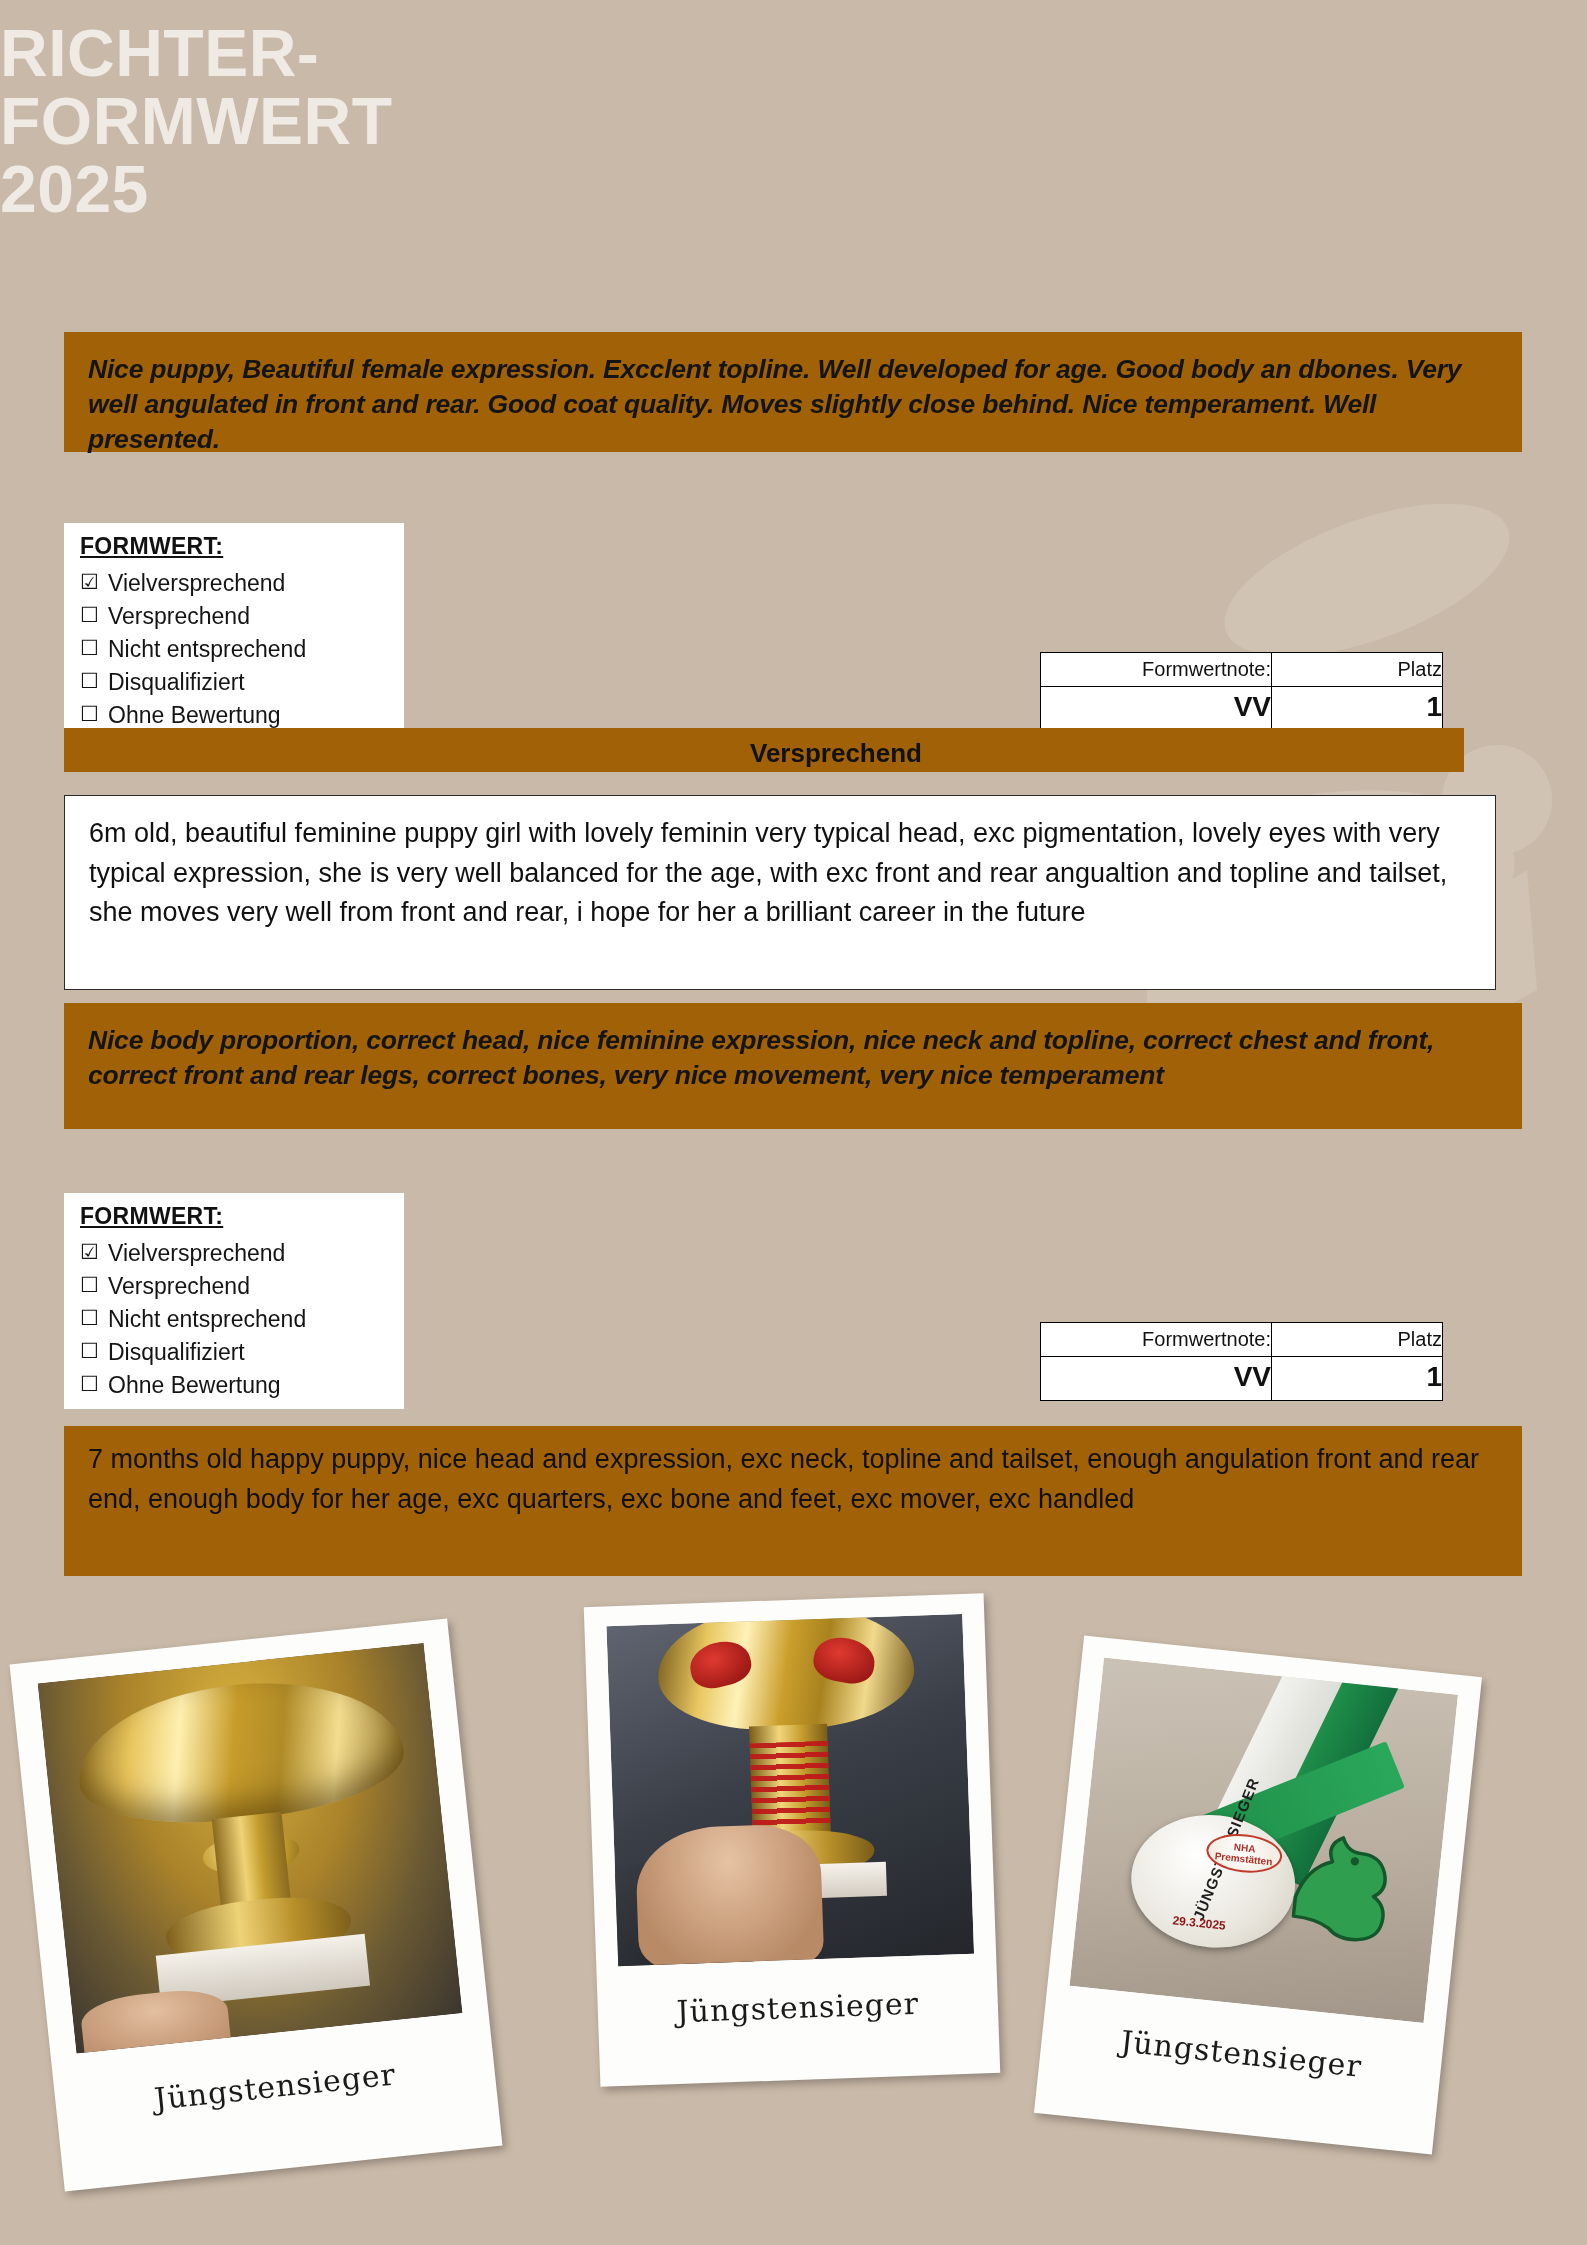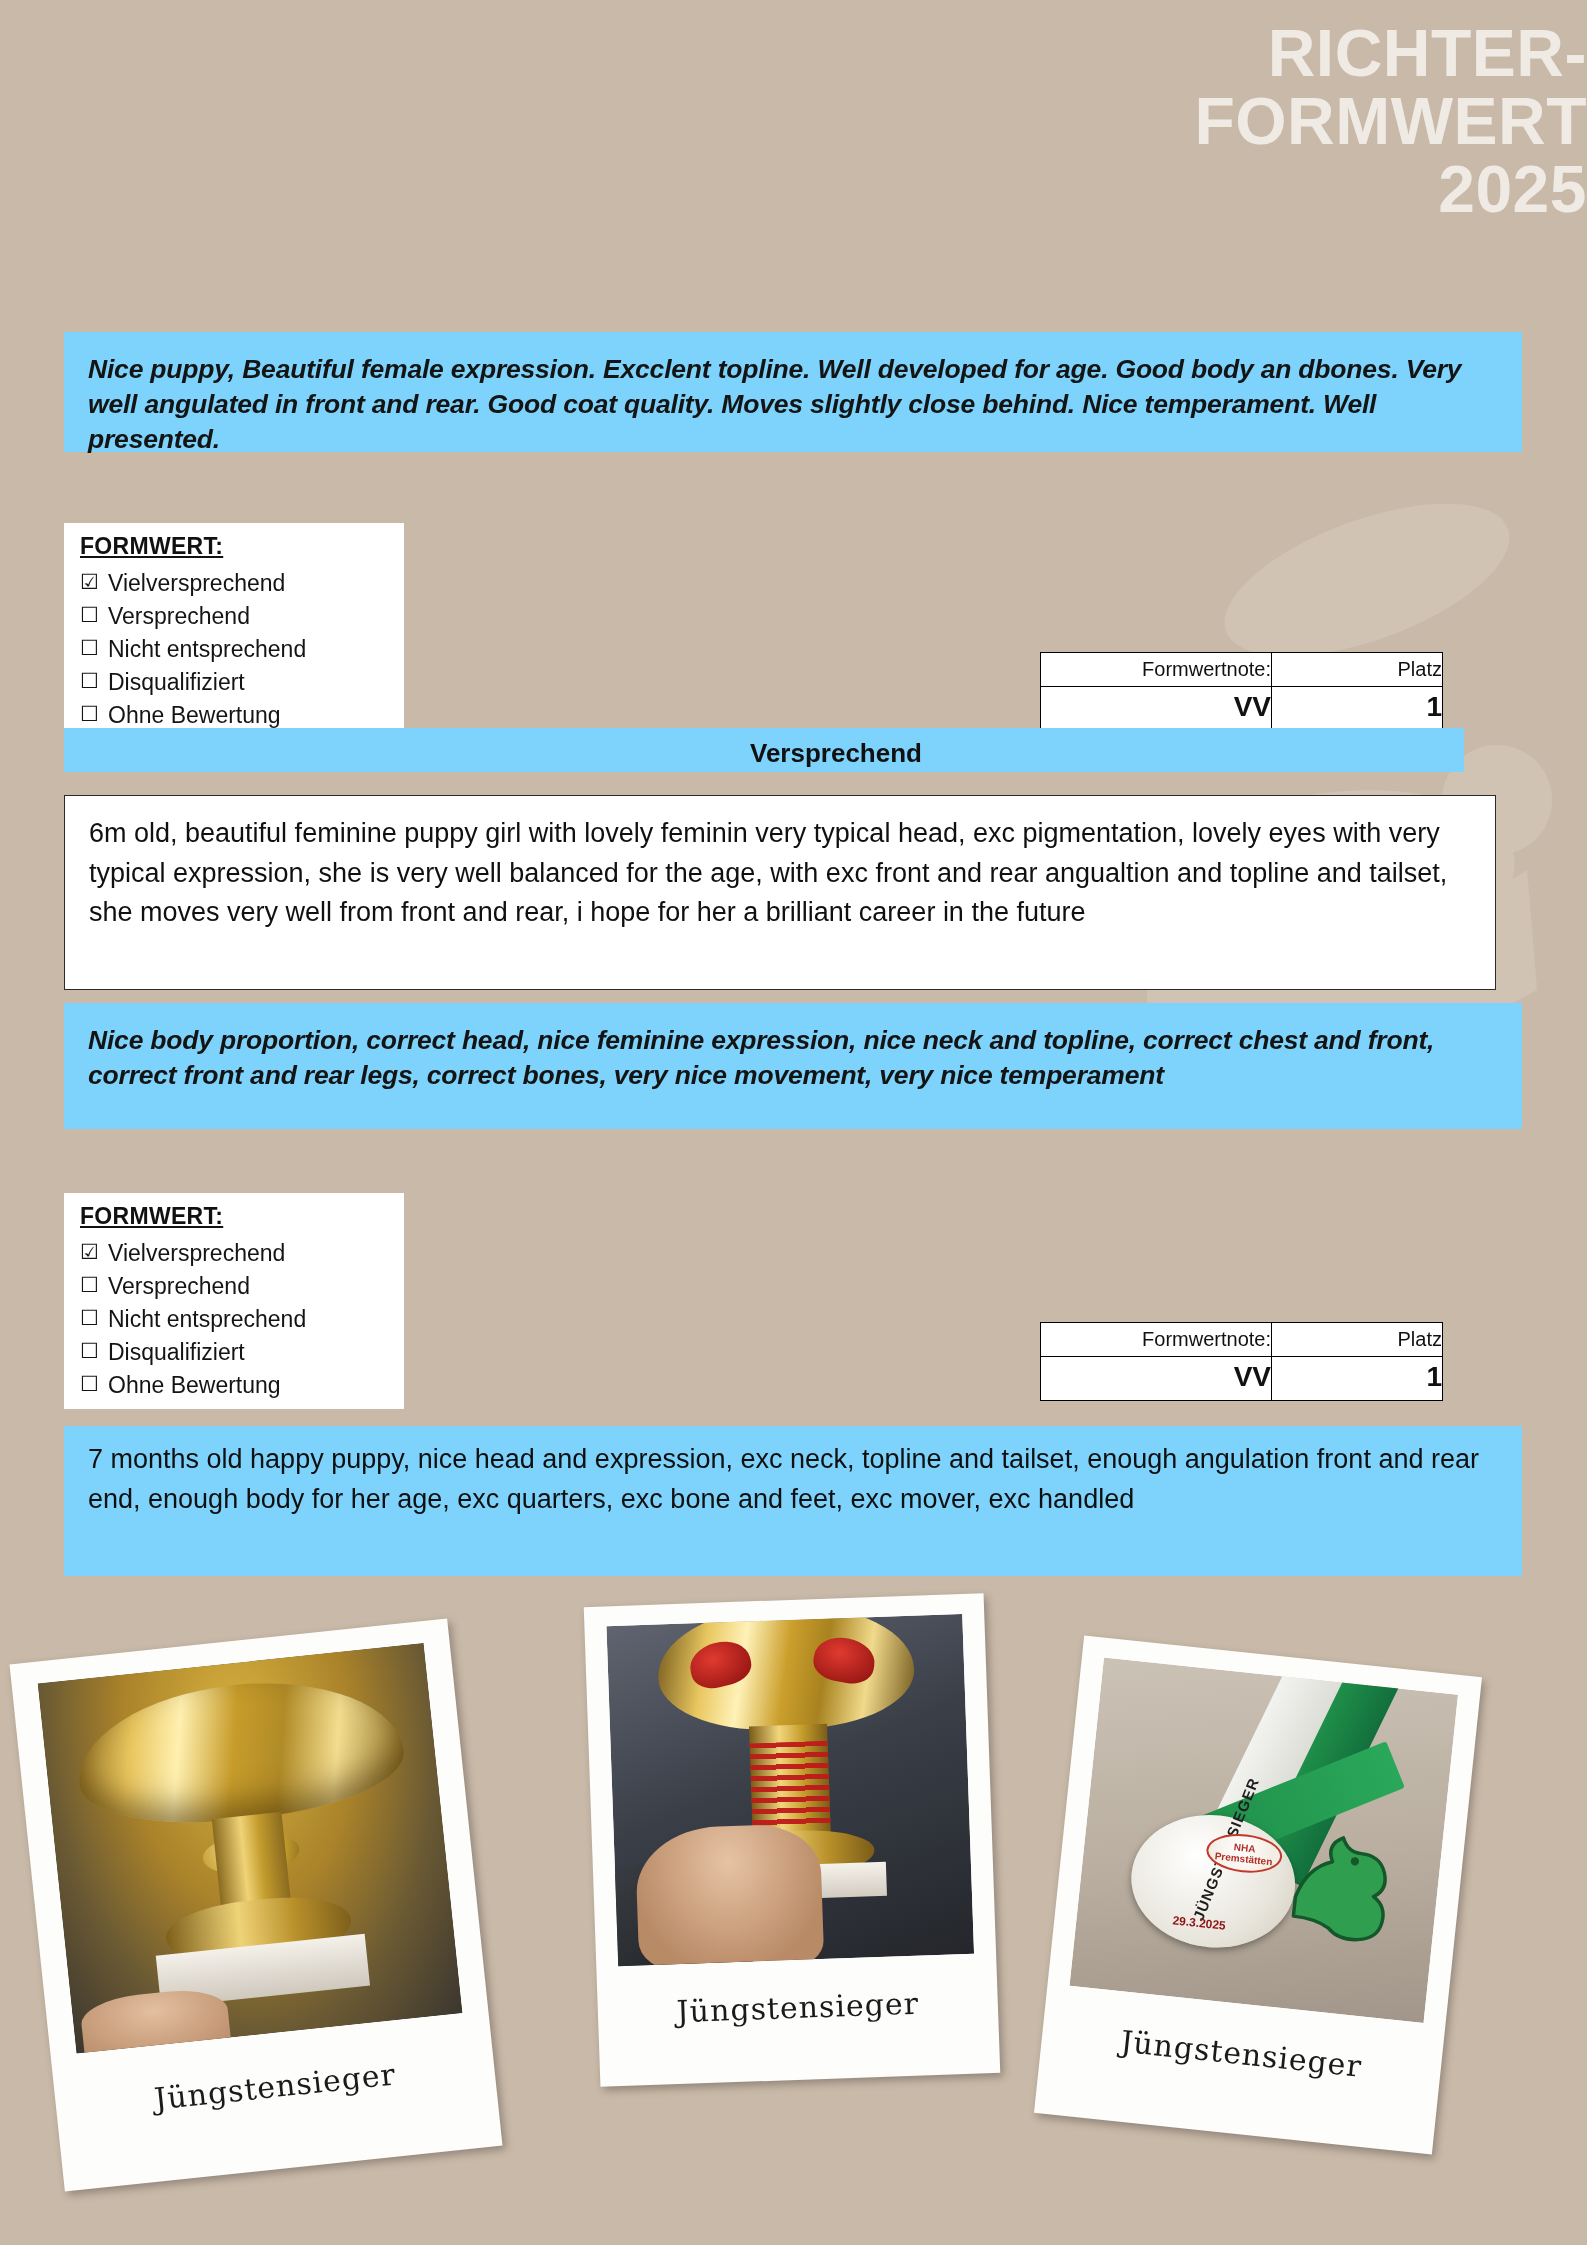--- a/index.html
+++ b/index.html
@@ -24,32 +24,32 @@
     height: 900px;
     opacity: 0.14;
     pointer-events: none;
   }
 
   .page-title {
     position: absolute;
     top: 20px;
     left: 0;
     width: 100%;
-    text-align: right;
+    text-align: left;
     color: #efeae4;
     font-weight: bold;
     font-size: 66px;
     line-height: 1.03;
     letter-spacing: 0.5px;
   }
 
   
   .white-block {
     position: absolute;
-    background: #7dd3fc;
+    background: #a16207;
     box-sizing: border-box;
   }
 
   .italic-report {
     font-style: italic;
     font-weight: bold;
     font-size: 26.5px;
     line-height: 1.32;
     color: #141414;
     letter-spacing: -0.2px;

